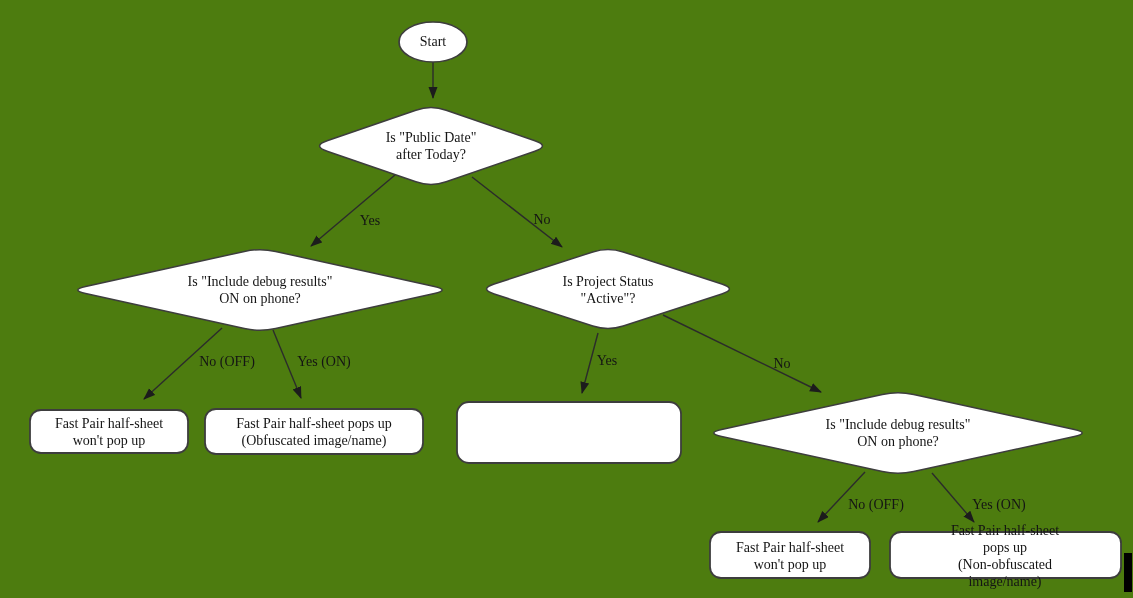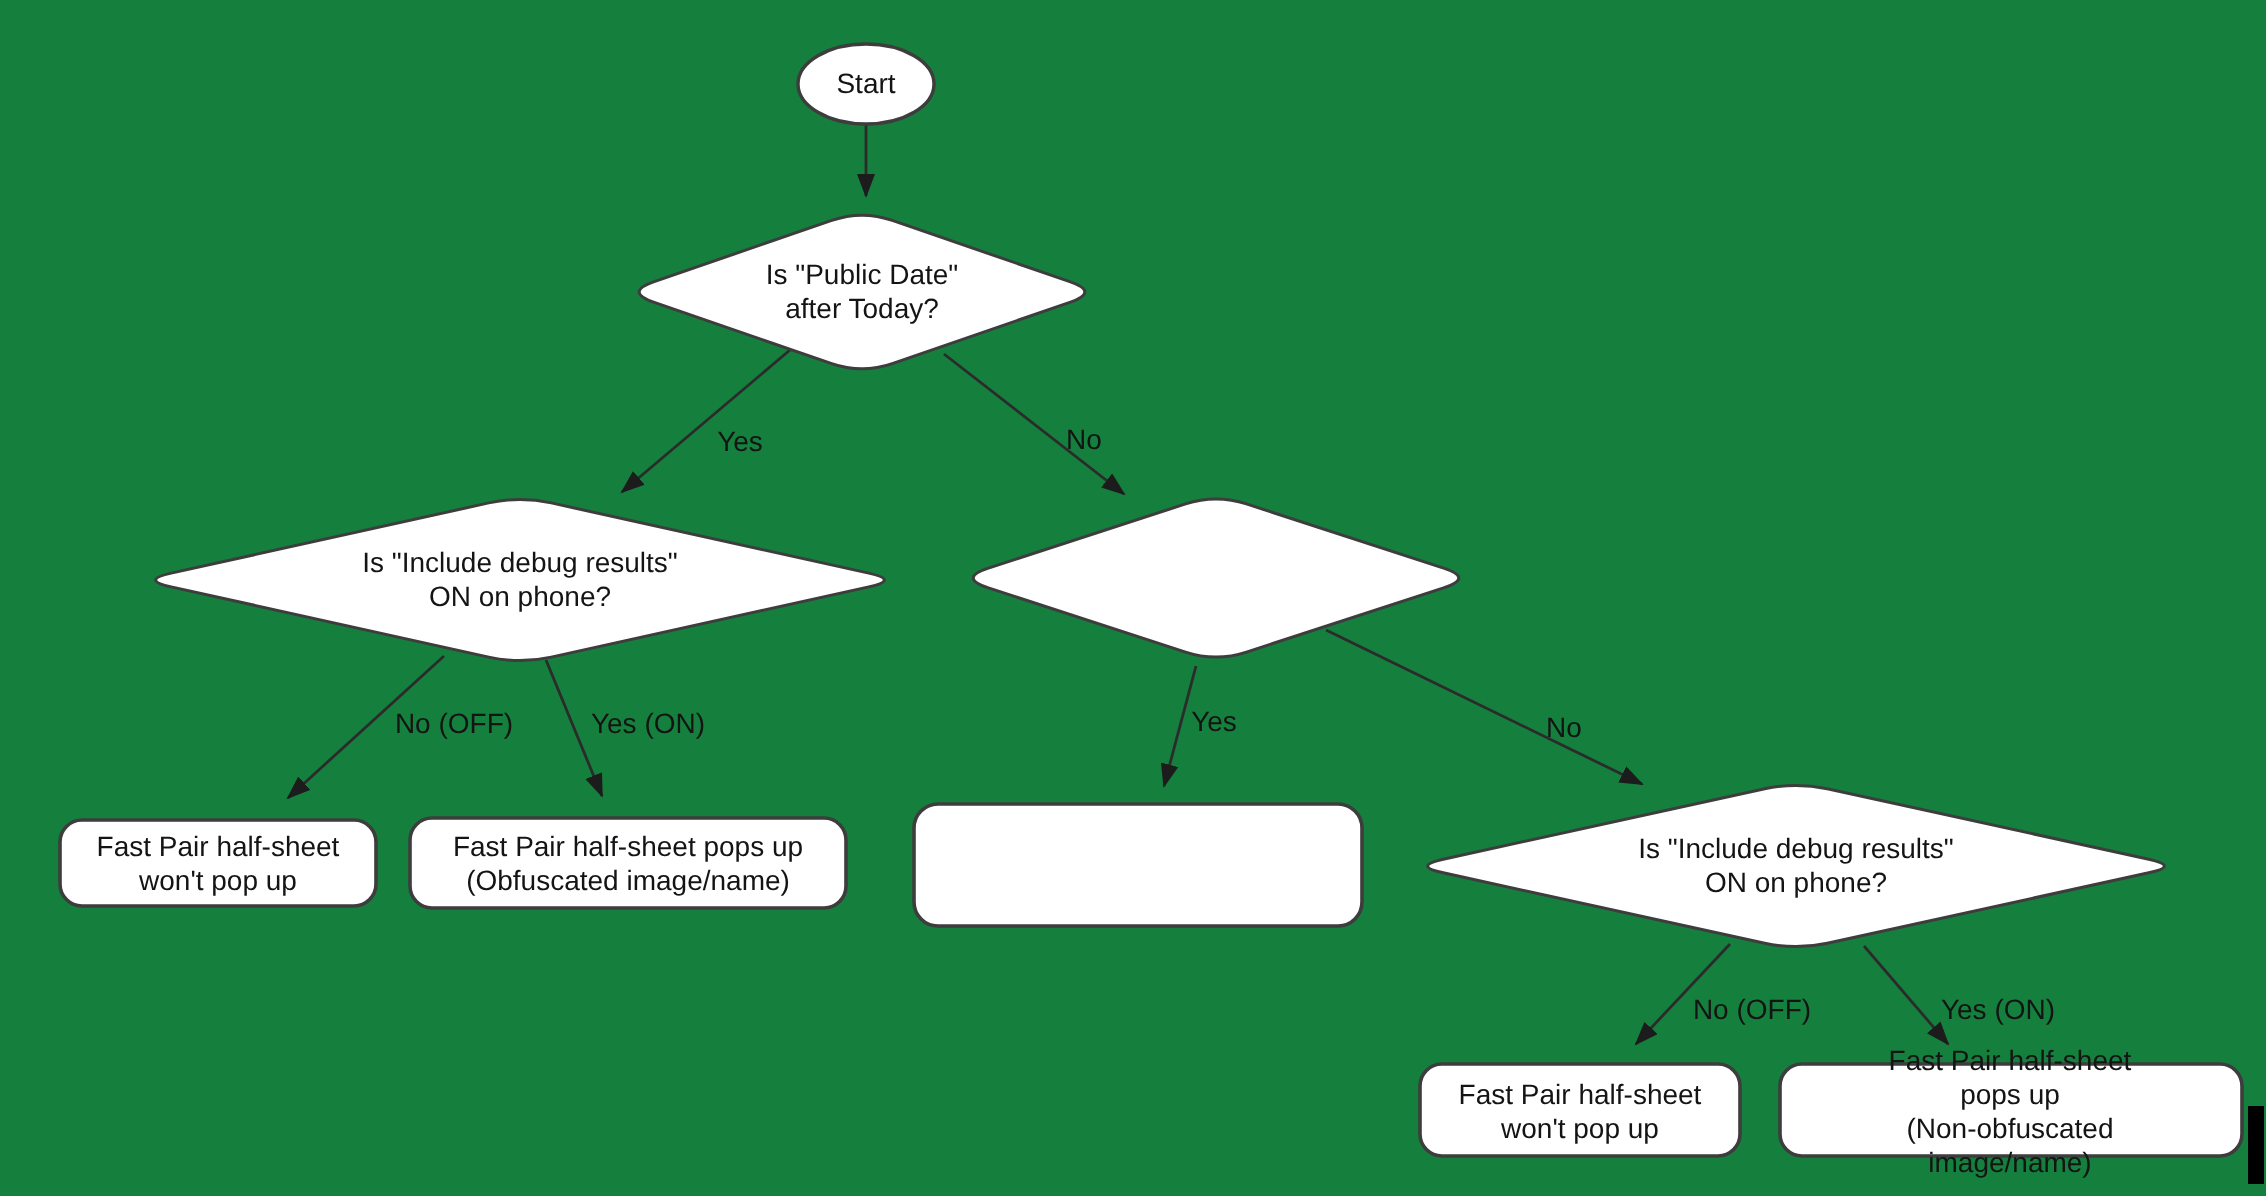--- a/index.html
+++ b/index.html
@@ -1,18 +1,18 @@
 <!DOCTYPE html>
 <html><head>
 <meta charset="utf-8">
 <style>
   html,body{margin:0;padding:0;background:#ffffff;}
   .canvas{
-    position:relative;width:1133px;height:598px;background:#15803d;
-    font-family:Liberation Sans, sans-serif;overflow:hidden;
+    position:relative;width:1133px;height:598px;background:#4d7c0f;
+    font-family:Liberation Serif, serif;overflow:hidden;
   }
   .canvas svg{position:absolute;left:0;top:0;}
   .lbl{
     position:absolute;transform:translate(-50%,-50%);
     text-align:center;font-size:14px;line-height:1.22;color:#141414;
     white-space:pre-line;pointer-events:none;
   }
   .cursor-bar{position:absolute;background:#000000;}
 </style>
 </head>
@@ -53,20 +53,22 @@
       <rect x="710" y="532" width="160" height="46" rx="11" stroke-width="1.8"></rect>
       <rect x="890" y="532" width="231" height="46" rx="11" stroke-width="1.8"></rect>
     </g>
   </svg>
 
   <div class="lbl" style="left:433px;top:42px">Start</div>
   <div class="lbl" style="left:431px;top:146px">Is "Public Date"
 after Today?</div>
   <div class="lbl" style="left:260px;top:290px">Is "Include debug results"
 ON on phone?</div>
+  <div class="lbl" style="left:608px;top:290px">Is Project Status
+"Active"?</div>
   <div class="lbl" style="left:898px;top:433px">Is "Include debug results"
 ON on phone?</div>
   <div class="lbl" style="left:109px;top:432px">Fast Pair half-sheet
 won't pop up</div>
   <div class="lbl" style="left:314px;top:432px">Fast Pair half-sheet pops up
 (Obfuscated image/name)</div>
   <div class="lbl" style="left:790px;top:556px">Fast Pair half-sheet
 won't pop up</div>
   <div class="lbl" style="left:1005px;top:556px">Fast Pair half-sheet pops up
 (Non-obfuscated image/name)</div>

